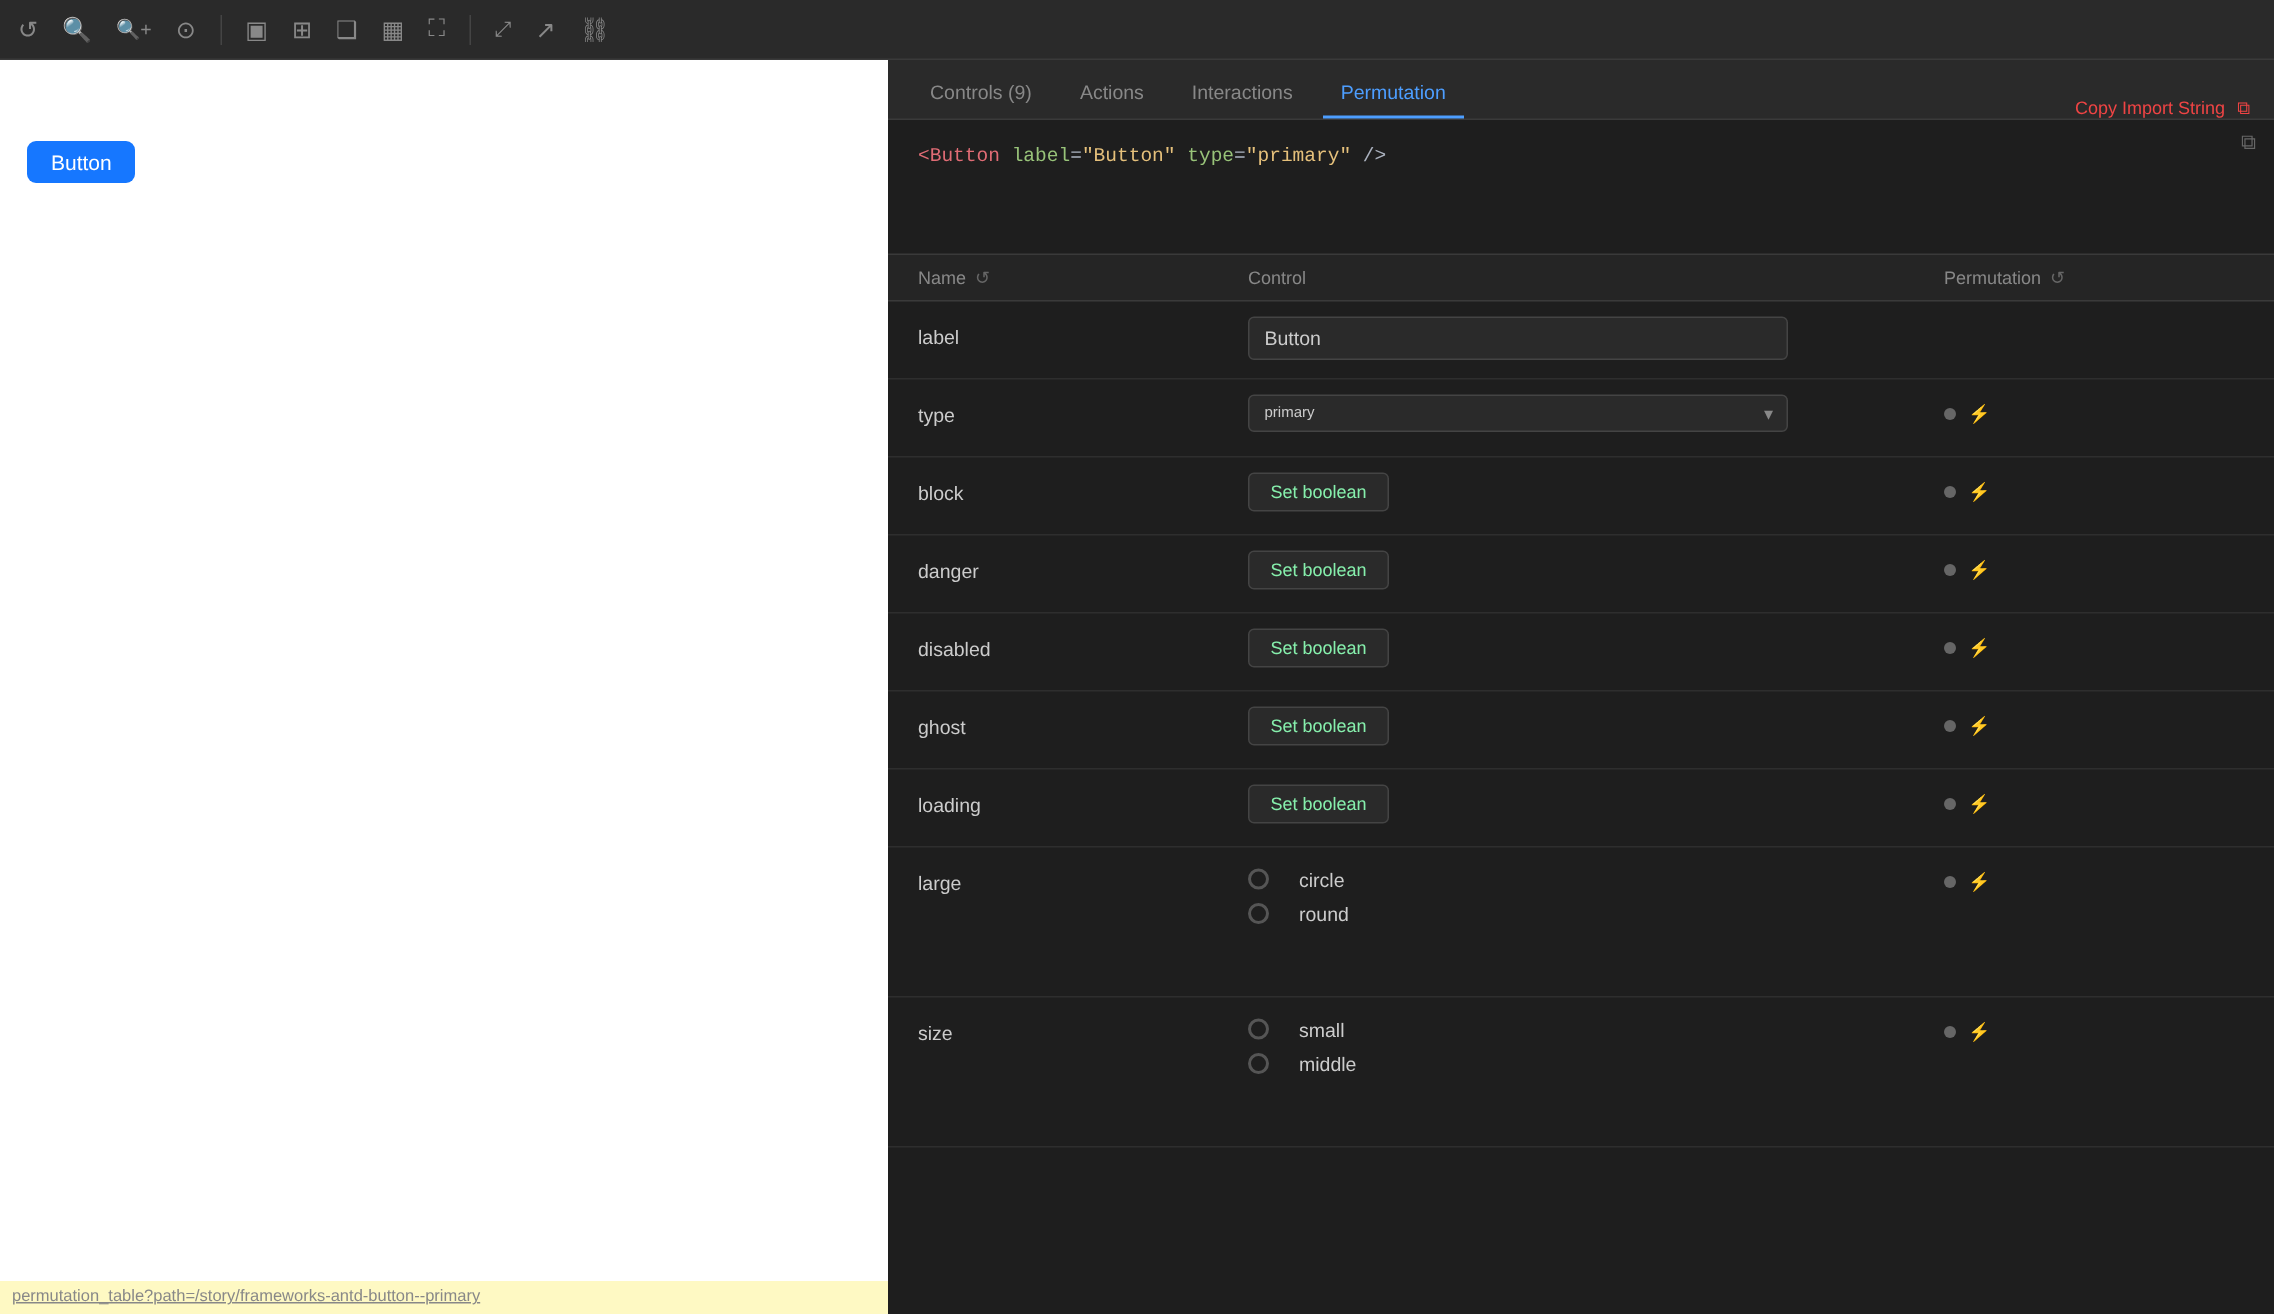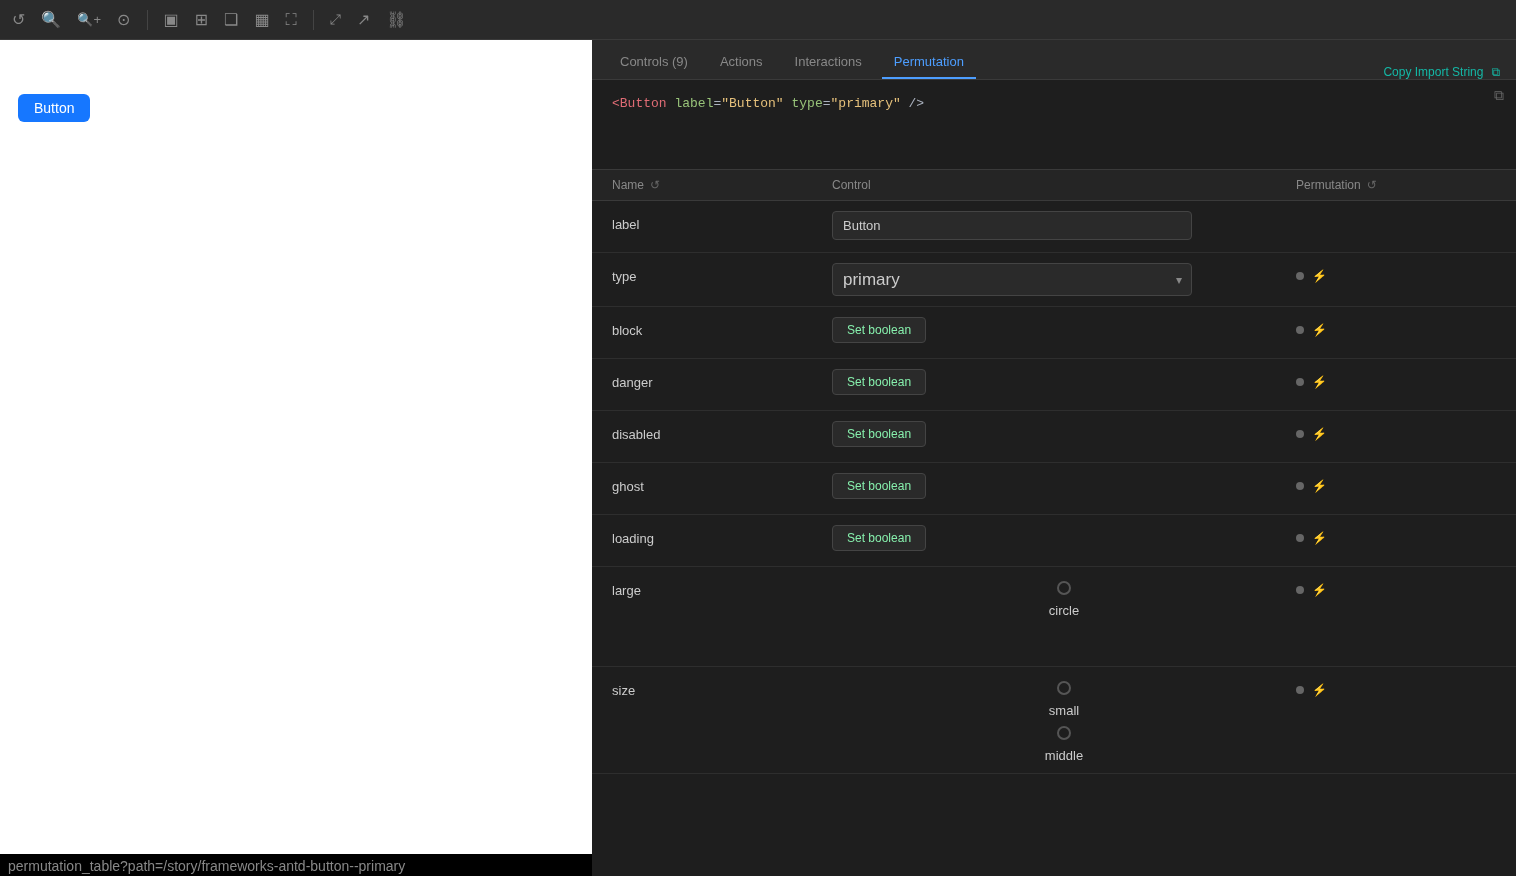--- a/index.html
+++ b/index.html
@@ -63,25 +63,26 @@
       padding: 6px 16px;
       font-size: 14px;
       cursor: pointer;
       font-weight: 500;
     }
     .preview-footer {
       position: absolute;
       bottom: 0;
       left: 0;
       right: 0;
-      background: #000000;
+      background: #fef9c3;
       color: #888;
-      font-size: 14px;
+      font-size: 11px;
       padding: 4px 8px;
       height: 22px;
+      text-decoration: underline;
     }
 
     
     .right-panel {
       flex: 1;
       display: flex;
       flex-direction: column;
       background: #1e1e1e;
     }
 
@@ -107,21 +108,21 @@
     .tab-item.active {
       color: #4d9eff;
       border-bottom: 2px solid #4d9eff;
     }
     .tab-spacer { flex: 1; }
     .tab-action {
       display: flex;
       align-items: center;
       gap: 8px;
       font-size: 12px;
-      color: #14b8a6;
+      color: #ef4444;
       cursor: pointer;
       margin-left: auto;
     }
 
     
     .code-area {
       background: #1e1e1e;
       padding: 16px 20px;
       font-family: 'Courier New', monospace;
       font-size: 13px;
@@ -216,21 +217,21 @@
       position: relative;
       width: 360px;
     }
     .select-wrapper select {
       width: 100%;
       background: #2a2a2a;
       border: 1px solid #444;
       border-radius: 4px;
       color: #ccc;
       padding: 6px 10px;
-      font-size: 17px;
+      font-size: 10px;
       appearance: none;
       cursor: pointer;
       outline: none;
     }
     .select-chevron {
       position: absolute;
       right: 10px;
       top: 50%;
       transform: translateY(-50%);
       pointer-events: none;
@@ -251,26 +252,25 @@
 
     
     .radio-group {
       display: flex;
       flex-direction: column;
       gap: 8px;
       padding-top: 4px;
     }
     .radio-item {
       display: flex;
-      align-items: center;
-      gap: 8px;
+      align-items: flex-start;
+      gap: 20px;
       font-size: 13px;
       color: #ccc;
       cursor: pointer;
-      flex-direction: column;
     }
     .radio-dot {
       width: 14px;
       height: 14px;
       border-radius: 50%;
       border: 2px solid #555;
       background: transparent;
       flex-shrink: 0;
     }
 
@@ -435,20 +435,24 @@
       </div>
 
       <div class="table-row" style="min-height:100px;">
         <div class="row-name">large</div>
         <div class="row-control">
           <div class="radio-group">
             <label class="radio-item">
               <div class="radio-dot"></div>
               <span>circle</span>
             </label>
+            <label class="radio-item">
+              <div class="radio-dot"></div>
+              <span>round</span>
+            </label>
           </div>
         </div>
         <div class="row-permutation">
           <div class="perm-dot"></div>
           <span class="perm-lightning">⚡</span>
         </div>
       </div>
 
       <div class="table-row" style="min-height:100px;">
         <div class="row-name">size</div>

